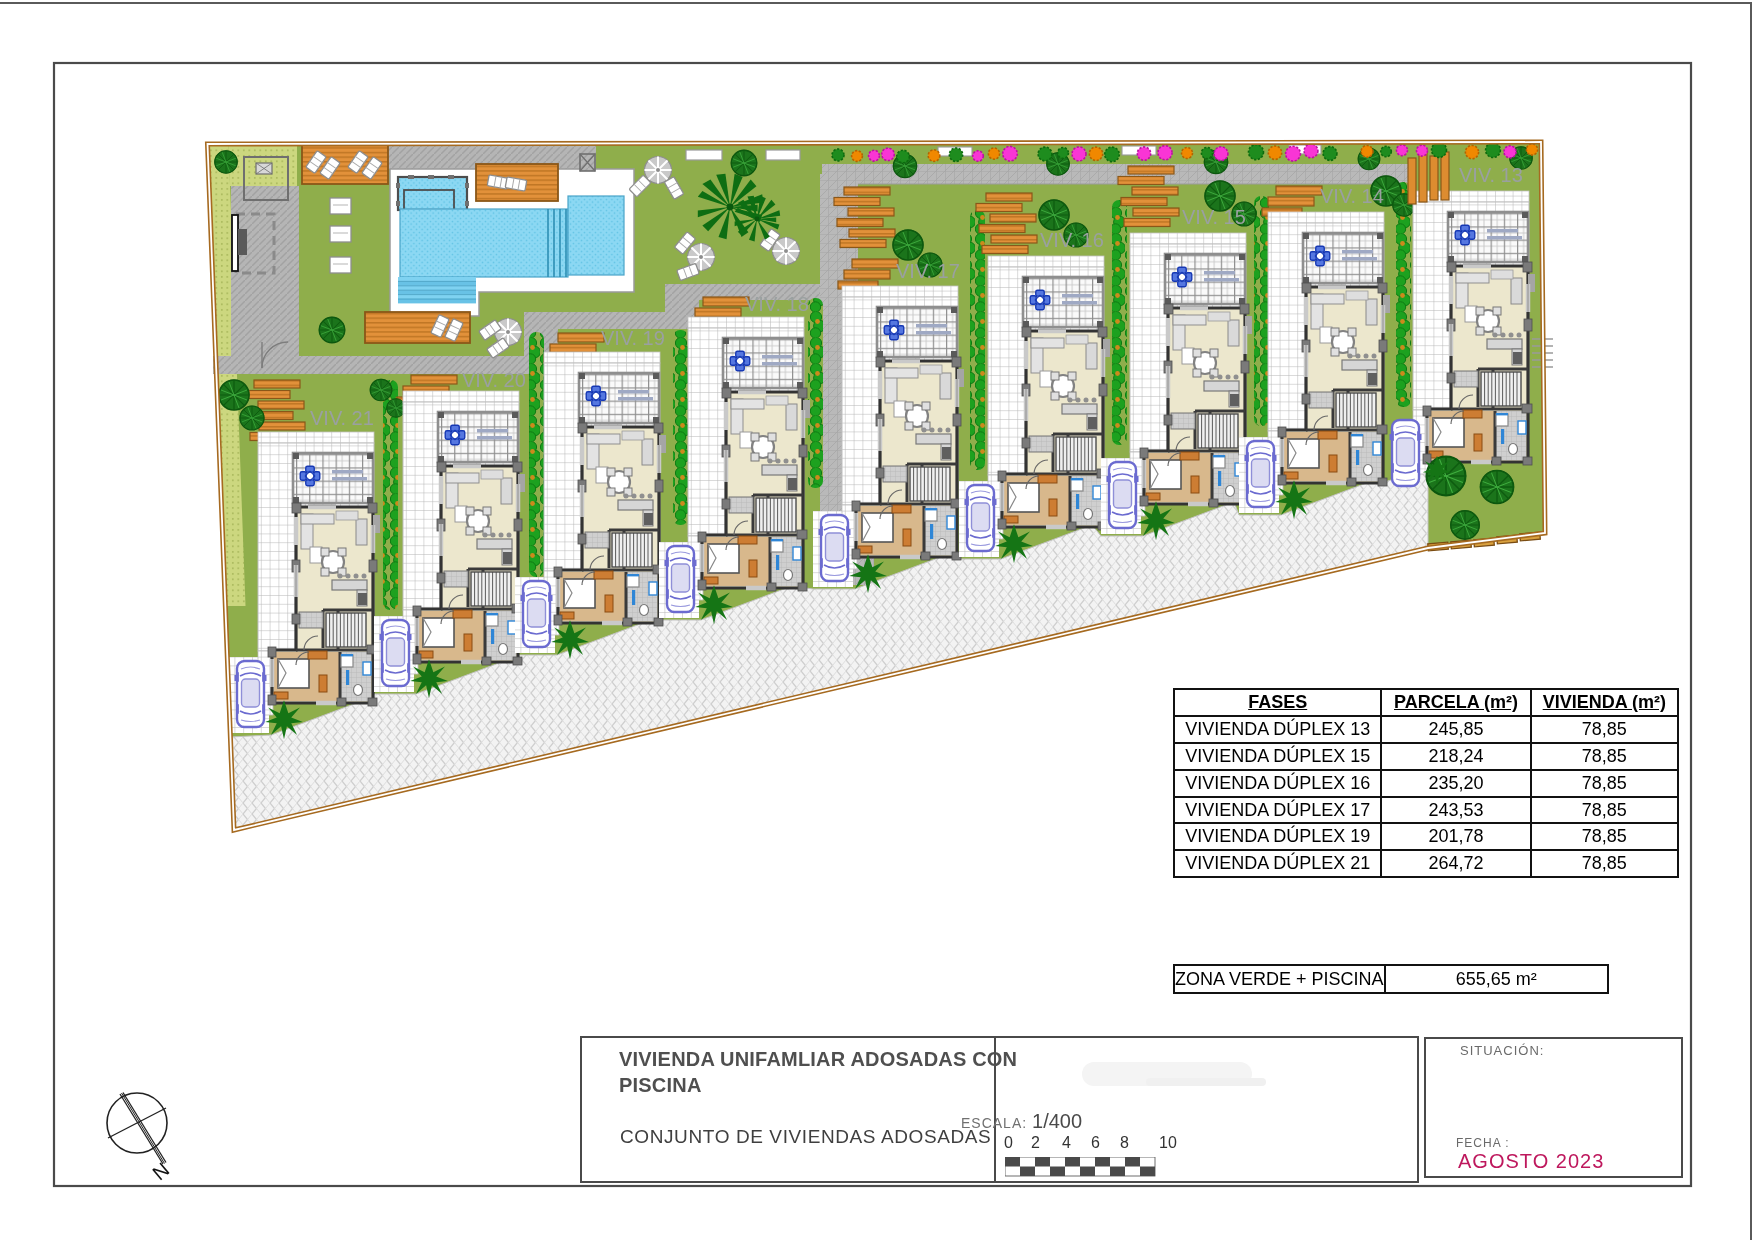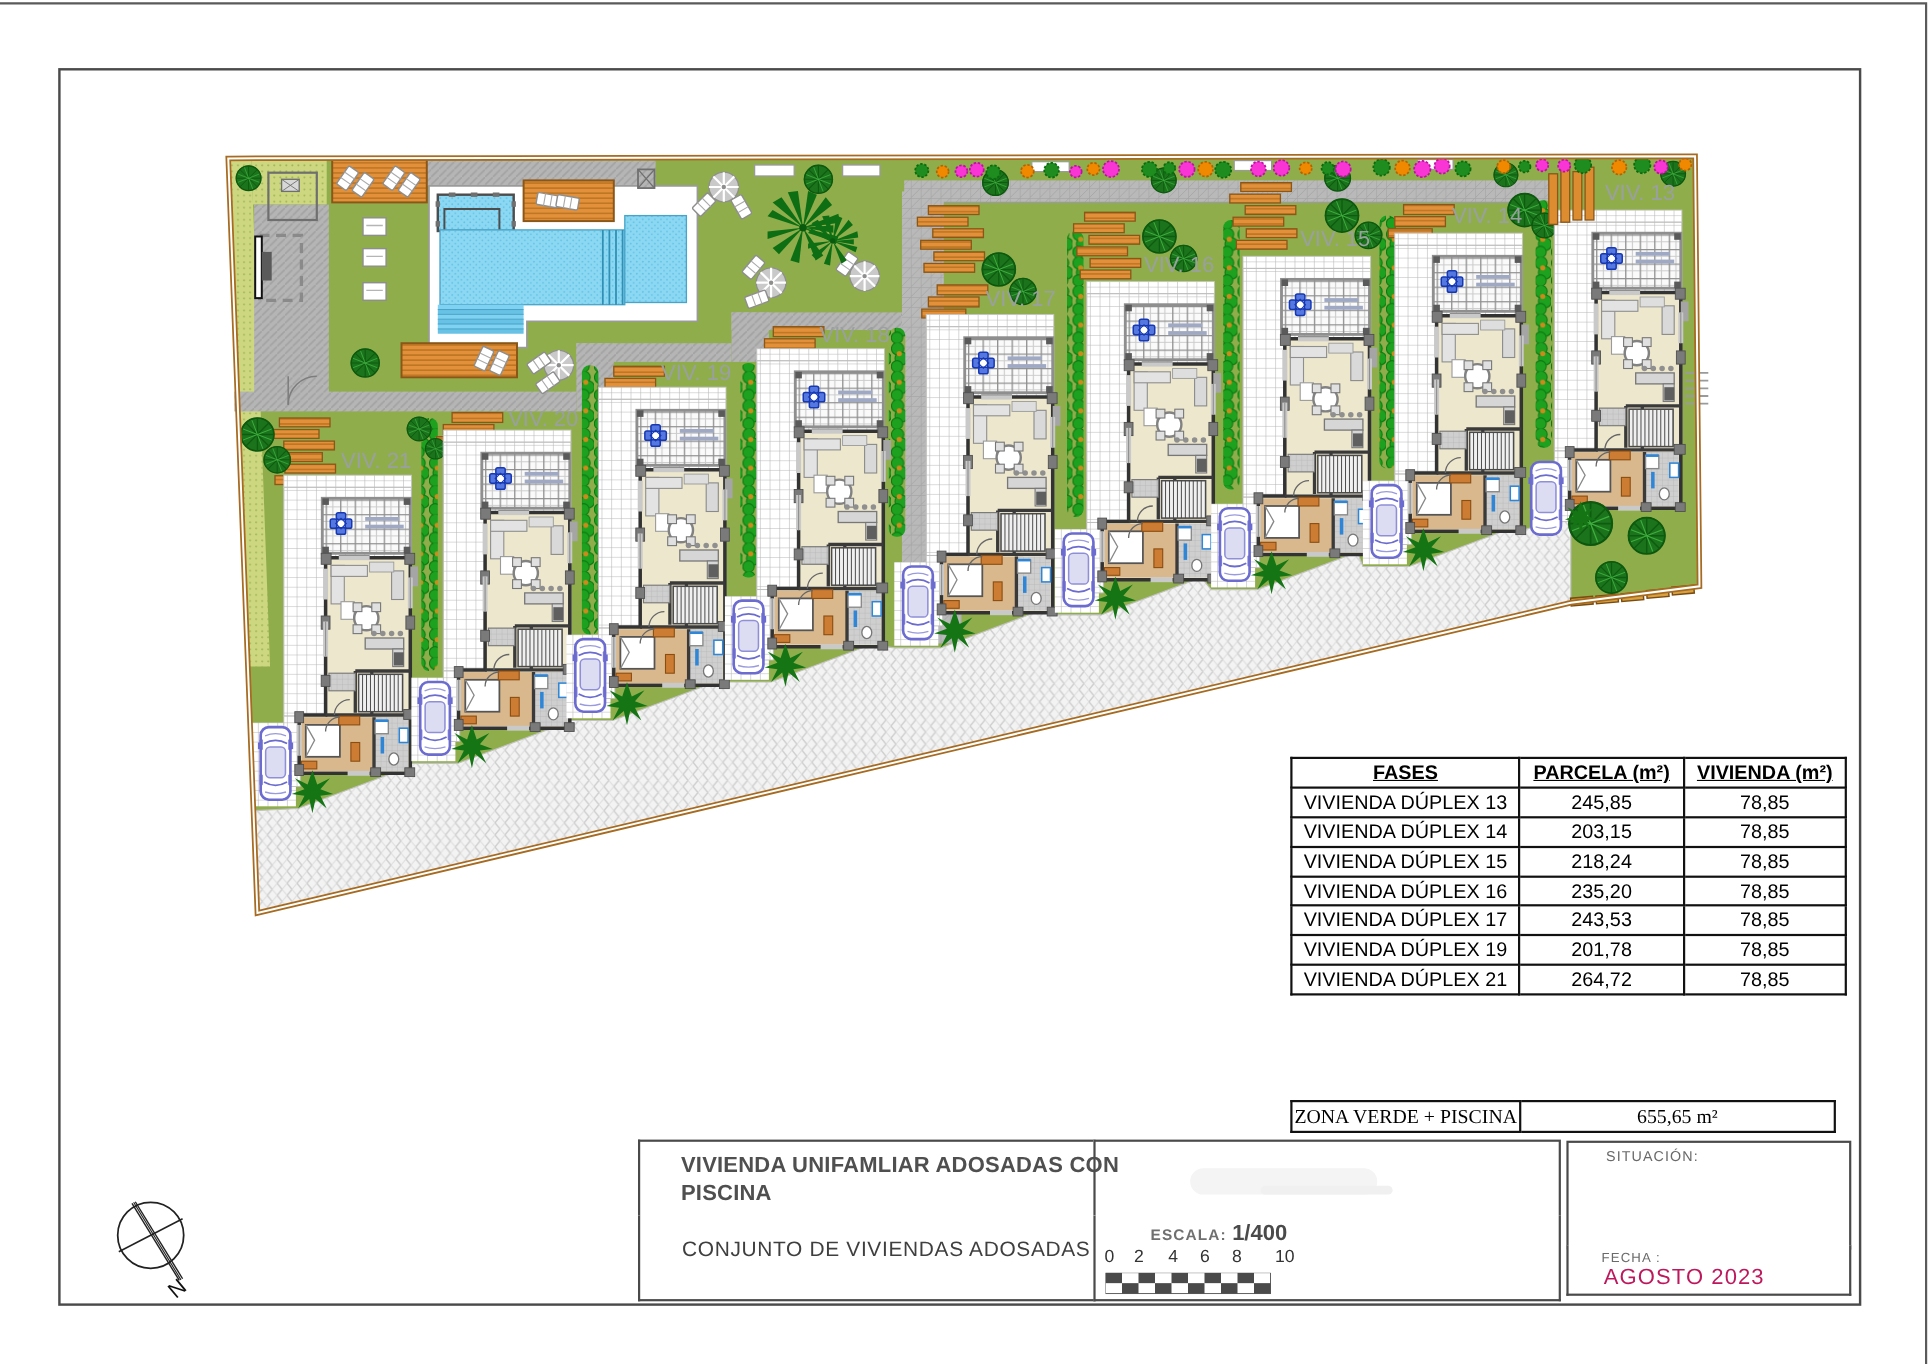--- a/index.html
+++ b/index.html
@@ -2,21 +2,21 @@
 <html><head>
 <meta charset="utf-8">
 <style>
 html,body{margin:0;padding:0;background:#fff;}
 #page{position:relative;width:1755px;height:1240px;background:#fff;overflow:hidden;font-family:"Liberation Sans",sans-serif;}
 #plan{position:absolute;left:0;top:0;}
 .abs{position:absolute;}
 #tbl{position:absolute;left:1173px;top:688px;width:506px;border-collapse:collapse;font-family:"Liberation Sans",sans-serif;}
 #tbl td{border:2.4px solid #111;text-align:center;font-size:18px;color:#000;padding:0;height:24.9px;white-space:nowrap;}
 #tbl td.h{font-weight:bold;text-decoration:underline;}
-#ztbl{position:absolute;left:1173px;top:1000px;width:496px;border-collapse:collapse;font-family:Liberation Serif, serif;}
+#ztbl{position:absolute;left:1173px;top:964px;width:436px;border-collapse:collapse;font-family:Liberation Sans, sans-serif;}
 #ztbl td{border:2.6px solid #111;text-align:center;font-size:18px;color:#000;padding:0;height:26px;white-space:nowrap;}
 .tb{position:absolute;border:2px solid #4a4a4a;background:#fff;}
 .tbt{color:#4f4f4f;margin-left:23px;}
 </style>
 </head>
 <body>
 <div id="page">
 <svg id="plan" width="1755" height="1240" viewBox="0 0 1755 1240">
 <defs>
 <pattern id="tile" width="8.8" height="8.8" patternUnits="userSpaceOnUse">
@@ -529,25 +529,20 @@
           <td class="h" style="width:206px">FASES</td>
           <td class="h" style="width:148px">PARCELA (m²)</td>
           <td class="h" style="width:146px">VIVIENDA (m²)</td>
         </tr>
 <tr>
           <td>VIVIENDA DÚPLEX 13</td>
           <td>245,85</td>
           <td>78,85</td>
         </tr>
 <tr>
-          <td>VIVIENDA DÚPLEX 14</td>
-          <td>203,15</td>
-          <td>78,85</td>
-        </tr>
-<tr>
           <td>VIVIENDA DÚPLEX 15</td>
           <td>218,24</td>
           <td>78,85</td>
         </tr>
 <tr>
           <td>VIVIENDA DÚPLEX 16</td>
           <td>235,20</td>
           <td>78,85</td>
         </tr>
 <tr>
@@ -580,21 +575,21 @@
 <div class="tb" style="left:994px;top:1036px;width:421px;height:69px;">
       <div style="position:absolute;left:86px;top:24px;width:170px;height:24px;background:#f4f4f4;border-radius:12px;"></div>
       <div style="position:absolute;left:150px;top:40px;width:120px;height:8px;background:#f0f0f0;border-radius:4px;"></div>
     </div>
 <div class="tb" style="left:580px;top:1105px;width:414px;height:76px;border-right:none;border-top:none;"></div>
 <div class="tb" style="left:994px;top:1105px;width:421px;height:76px;border-top:none;"></div>
 <div class="tb" style="left:1424px;top:1037px;width:255px;height:95px;"></div>
 <div class="tb" style="left:1424px;top:1132px;width:255px;height:44px;border-top:none;"></div>
 <div class="abs tbt" style="left:596px;top:1046px;width:400px;font-size:20px;font-weight:bold;line-height:26px;letter-spacing:0.2px;">VIVIENDA UNIFAMLIAR ADOSADAS CON PISCINA</div>
 <div class="abs tbt" style="left:597px;top:1126px;font-size:19px;letter-spacing:0.6px;color:#3f3f3f;">CONJUNTO DE VIVIENDAS ADOSADAS</div>
-<div class="abs" style="left:1046px;top:1110px;font-size:14px;color:#707070;letter-spacing:1px;font-weight:bold;">ESCALA: <span style="font-size:20px;color:#4a4a4a;letter-spacing:0;">1/400</span></div>
+<div class="abs" style="left:961px;top:1110px;font-size:14px;color:#707070;letter-spacing:1px;">ESCALA: <span style="font-size:20px;color:#4a4a4a;letter-spacing:0;">1/400</span></div>
 <div class="abs" style="left:1004px;top:1134px;font-size:16px;color:#333;">0</div>
 <div class="abs" style="left:1031px;top:1134px;font-size:16px;color:#333;">2</div>
 <div class="abs" style="left:1062px;top:1134px;font-size:16px;color:#333;">4</div>
 <div class="abs" style="left:1091px;top:1134px;font-size:16px;color:#333;">6</div>
 <div class="abs" style="left:1120px;top:1134px;font-size:16px;color:#333;">8</div>
 <div class="abs" style="left:1159px;top:1134px;font-size:16px;color:#333;">10</div>
 <svg class="abs" style="left:1005px;top:1157px;" width="152" height="20" viewBox="0 0 152 20">
 <rect x="0" y="0" width="150" height="19" fill="#ffffff" stroke="#4a4a4a" stroke-width="0.8"></rect>
 <g fill="#4a4a4a">
 <rect x="0" y="0" width="15" height="9.5"></rect>

